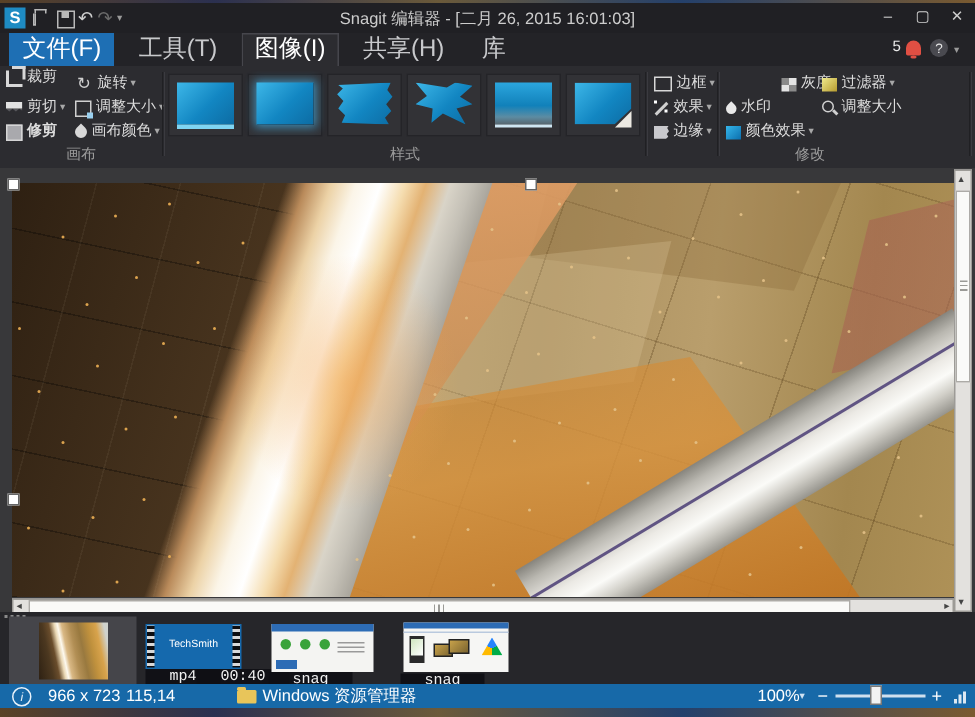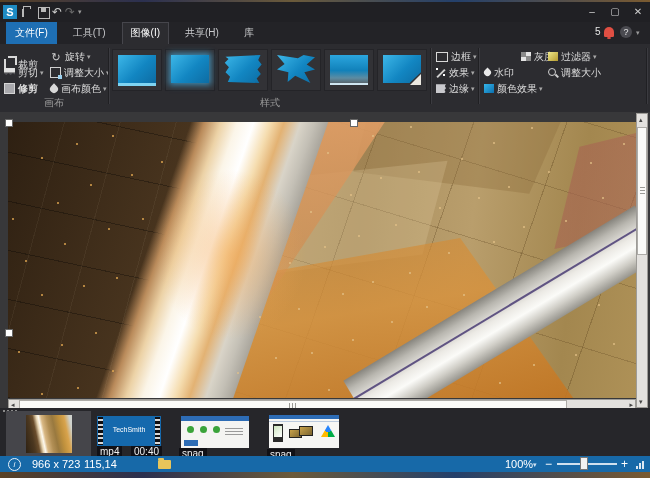--- a/index.html
+++ b/index.html
@@ -18,21 +18,21 @@
   #qa-open::before{content:"";position:absolute;left:0;top:-3px;width:6px;height:2px;border:1px solid #b9b9b9;border-bottom:none;}
   #qa-save{left:38px;position:absolute;width:10px;height:10px;border:1px solid #b9b9b9;top:5px;}
   #qa-save::before{content:"";position:absolute;left:2px;top:0;width:5px;height:4px;background:#b9b9b9;}
   .glyph-btn{top:2px;font-size:12px;line-height:16px;color:#cfcfcf;}
   #redo-btn{color:#6a6a6a;}
   #qa-caret{left:78px;top:6px;font-size:7px;color:#9a9a9a;}
   #title-text{left:150px;top:3px;width:350px;text-align:center;font-size:11px;color:#cdcdcd;white-space:nowrap;}
   .winctl{top:2px;width:18px;height:15px;text-align:center;font-size:10px;line-height:15px;color:#cfcfcf;}
   
   #tabbar{left:0;top:20px;width:650px;height:22px;background:#232327;}
-  .tab{display:inline-block;height:22px;line-height:22px;padding:0 9px;margin-right:7px;font-size:10px;color:#c8c9cc;}
+  .tab{display:inline-block;height:22px;line-height:22px;padding:0 9px;margin-right:7px;font-size:16px;color:#c8c9cc;}
   #tab-file{background:#1e6fb4;color:#fff;margin-left:6px;}
   .tab.active{background:#2c2c30;color:#fff;box-shadow:inset 0 1px 0 #46464c,inset 1px 0 0 #46464c,inset -1px 0 0 #46464c;}
   #notif-count{left:595px;top:4px;font-size:10px;color:#e8e8e8;}
   #bell{left:604px;top:5px;width:10px;height:10px;background:#e04f43;border-radius:50% 50% 12% 12%;}
   #bell::after{content:"";position:absolute;left:3px;bottom:-2px;width:4px;height:2px;background:#e04f43;border-radius:50%;}
   #help-btn{left:620px;top:4px;width:12px;height:12px;border-radius:50%;background:#4a4a50;color:#e6e6e6;font-size:9px;text-align:center;line-height:12px;}
   #help-caret{left:636px;top:7px;font-size:7px;color:#9a9a9a;}
   
   #ribbon{left:0;top:42px;width:650px;height:68px;background:#2c2c30;border-bottom:2px solid #19191c;}
   .rsep{top:4px;width:1px;height:56px;background:#202023;box-shadow:1px 0 0 #3b3b40;}
@@ -109,21 +109,21 @@
   
   #tray{left:0;top:406px;width:650px;height:48px;background:#26262a;}
   #tray-grip{left:3px;top:2px;width:2px;height:2px;background:#8a8a8a;box-shadow:4px 0 #8a8a8a,8px 0 #8a8a8a,12px 0 #8a8a8a;}
   #thumb-sel{left:6px;top:3px;width:85px;height:45px;background:#45454a;}
   #thumb1{position:absolute;left:20px;top:4px;width:46px;height:38px;
     background:linear-gradient(78deg,#2e2113 0%,#4c3820 18%,#6a4d2c 26%,#e9d7b4 33%,#fdf9ef 37%,#d9b884 42%,#b28f55 52%,#99793f 62%,#c0913d 74%,#d8a34c 84%,#cfd2cd 94%);}
   #thumb-video{left:97px;top:8px;width:64px;height:30px;background:#1569ad;}
   #thumb-video::before,#thumb-video::after{content:"";position:absolute;top:1px;bottom:1px;width:5px;background:repeating-linear-gradient(180deg,#0d0d10 0 2.5px,#d8d8d8 2.5px 4.5px);}
   #thumb-video::before{left:1px;} #thumb-video::after{right:1px;}
   #ts-label{position:absolute;left:8px;right:8px;top:10px;text-align:center;font-size:7px;color:#fff;white-space:nowrap;}
-  .badge{background:rgba(16,16,20,.9);color:#f0f0f0;font-size:10px;line-height:12px;padding:0 3px;white-space:nowrap;}
+  .badge{background:rgba(16,16,20,.9);color:#f0f0f0;font-size:10px;line-height:12px;padding:0 16px;white-space:nowrap;font-family:Liberation Mono, monospace;}
   #thumb-snag1{left:181px;top:8px;width:68px;height:32px;background:#f4f4f2;}
   #s1bar{position:absolute;left:0;top:0;width:100%;height:5px;background:#2d6cb5;}
   .gcircle{position:absolute;top:10px;width:7px;height:7px;border-radius:50%;background:#3aa33a;}
   .gline{position:absolute;left:44px;width:18px;height:1px;background:#9a9a9a;}
   #s1box{position:absolute;left:3px;top:24px;width:14px;height:6px;background:#2d6cb5;}
   #thumb-snag2{left:269px;top:7px;width:70px;height:33px;background:#f6f6f4;}
   #s2bar{position:absolute;left:0;top:0;width:100%;height:4px;background:#2d6cb5;}
   #s2line{position:absolute;left:0;top:6px;width:100%;height:1px;background:#b9c9de;}
   #s2phone{position:absolute;left:4px;top:9px;width:10px;height:18px;background:#2b2b2b;}
   #s2phone::after{content:"";position:absolute;left:1px;top:2px;width:8px;height:11px;background:linear-gradient(135deg,#cfe6c0,#fff);}
@@ -152,36 +152,37 @@
 
 <div id="window">
 
   <div id="titlebar" class="abs">
     <div id="app-icon" class="abs">S</div>
     <span id="qa-open"></span>
     <span id="qa-save"></span>
     <span class="abs glyph-btn" style="left:52px;" id="undo-btn">↶</span>
     <span class="abs glyph-btn" style="left:65px;" id="redo-btn">↷</span>
     <span id="qa-caret" class="abs">▾</span>
+    <div id="title-text" class="abs">Snagit 编辑器 - [二月 26, 2015 16:01:03]</div>
     <div class="abs winctl" style="left:583px;">–</div>
     <div class="abs winctl" style="left:606px;">▢</div>
     <div class="abs winctl" style="left:629px;">✕</div>
   </div>
 
   <div id="tabbar" class="abs">
     <span class="tab" id="tab-file">文件(F)</span><span class="tab">工具(T)</span><span class="tab active">图像(I)</span><span class="tab">共享(H)</span><span class="tab">库</span>
     <span id="notif-count" class="abs">5</span>
     <span id="bell" class="abs"></span>
     <span id="help-btn" class="abs">?</span>
     <span id="help-caret" class="abs">▾</span>
   </div>
 
   <div id="ribbon" class="abs">
 
-    <div class="abs rbtn" style="left:4px;top:12px;">
+    <div class="abs rbtn" style="left:4px;top:0;">
       <span class="ric crop-ic"></span><span class="rlbl">裁剪</span>
     </div>
     <div class="abs rbtn" style="left:50px;top:4px;">
       <span class="ric glyph-ic">↻</span><span class="rlbl">旋转</span><span class="caret">▾</span>
     </div>
     <div class="abs rbtn" style="left:4px;top:20px;">
       <span class="ric cut-ic"></span><span class="rlbl">剪切</span><span class="caret">▾</span>
     </div>
     <div class="abs rbtn" style="left:50px;top:20px;">
       <span class="ric resize-ic"></span><span class="rlbl">调整大小</span><span class="caret">▾</span>
@@ -237,20 +238,21 @@
     <div class="abs rbtn" style="left:484px;top:36px;">
       <span class="ric colorfx-ic"></span><span class="rlbl">颜色效果</span><span class="caret">▾</span>
     </div>
 
     <div class="abs rbtn" style="left:548px;top:4px;">
       <span class="ric filter-ic"></span><span class="rlbl">过滤器</span><span class="caret">▾</span>
     </div>
     <div class="abs rbtn" style="left:548px;top:20px;">
       <span class="ric mag-ic"></span><span class="rlbl">调整大小</span>
     </div>
+    <div class="abs grp-lbl" style="left:434px;width:212px;">修改</div>
     <div class="abs rsep" style="left:646px;"></div>
   </div>
 
   <div id="canvas" class="abs">
     <div id="photo" class="abs">
       <div class="ply" id="gold-base"></div>
       <div class="ply" id="patch-tan"></div>
       <div class="ply" id="patch-light"></div>
       <div class="ply" id="orange-low"></div>
       <div class="ply" id="red-patch"></div>
@@ -378,20 +380,21 @@
       <div id="s2drive"></div>
     </div>
     <span class="abs badge" style="left:267px;top:41px;">snag</span>
   </div>
 
   <div id="statusbar" class="abs">
     <span id="info-ic" class="abs">i</span>
     <span id="sb-dims" class="abs">966 x 723</span>
     <span id="sb-pos" class="abs">115,14</span>
     <span id="folder-ic" class="abs"></span>
+    <span id="sb-app" class="abs">Windows 资源管理器</span>
     <span id="sb-zoom" class="abs">100%</span>
     <span id="zoom-caret" class="abs">▾</span>
     <span id="zoom-out" class="abs">−</span>
     <div id="zoom-track" class="abs"></div>
     <div id="zoom-thumb" class="abs"></div>
     <span id="zoom-in" class="abs">+</span>
     <span id="sb-grip" class="abs">
         <i style="left:0;height:3px;"></i>
         <i style="left:3px;height:6px;"></i>
         <i style="left:6px;height:8px;"></i>

